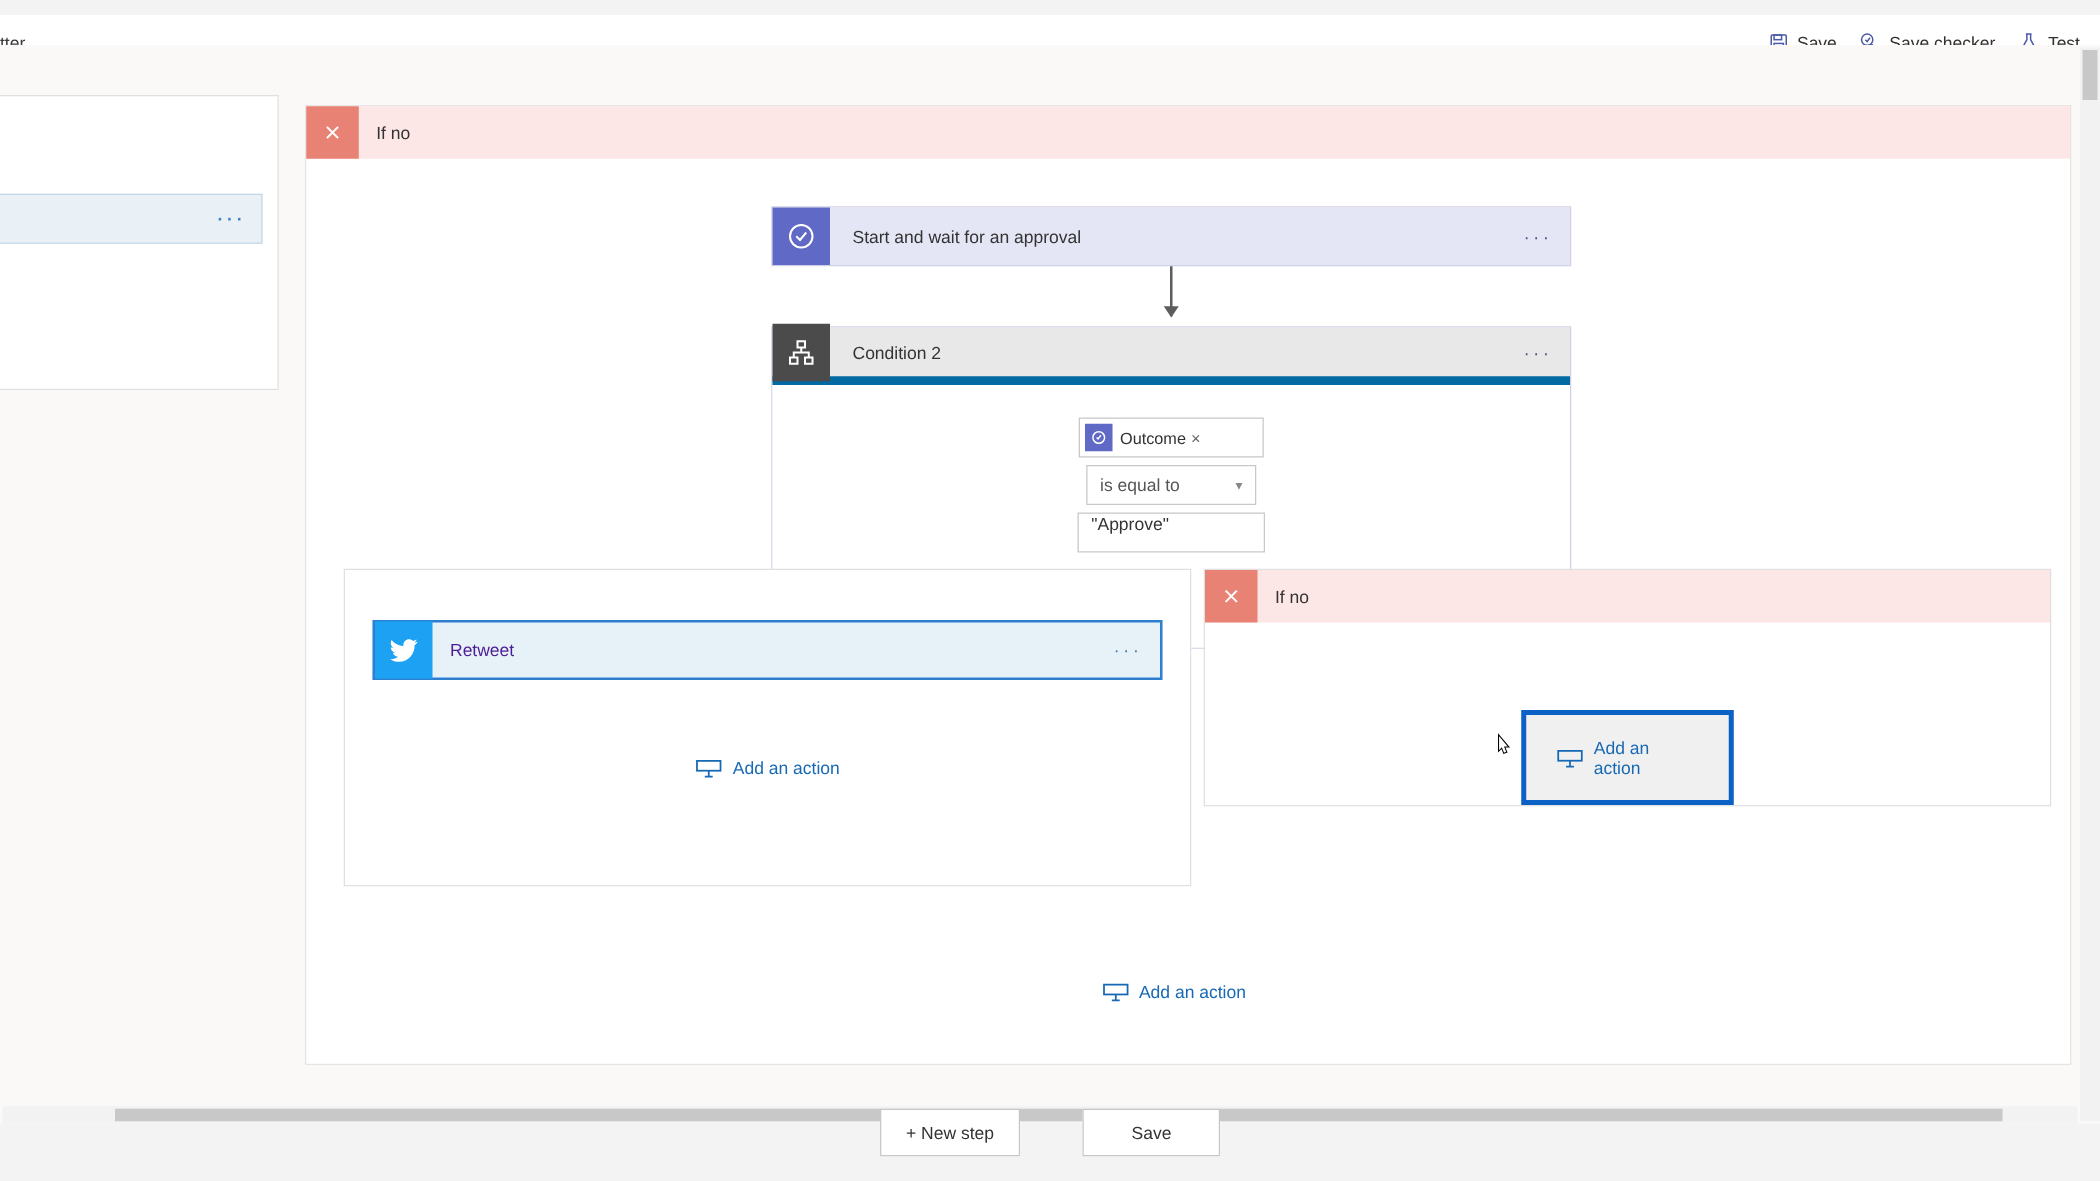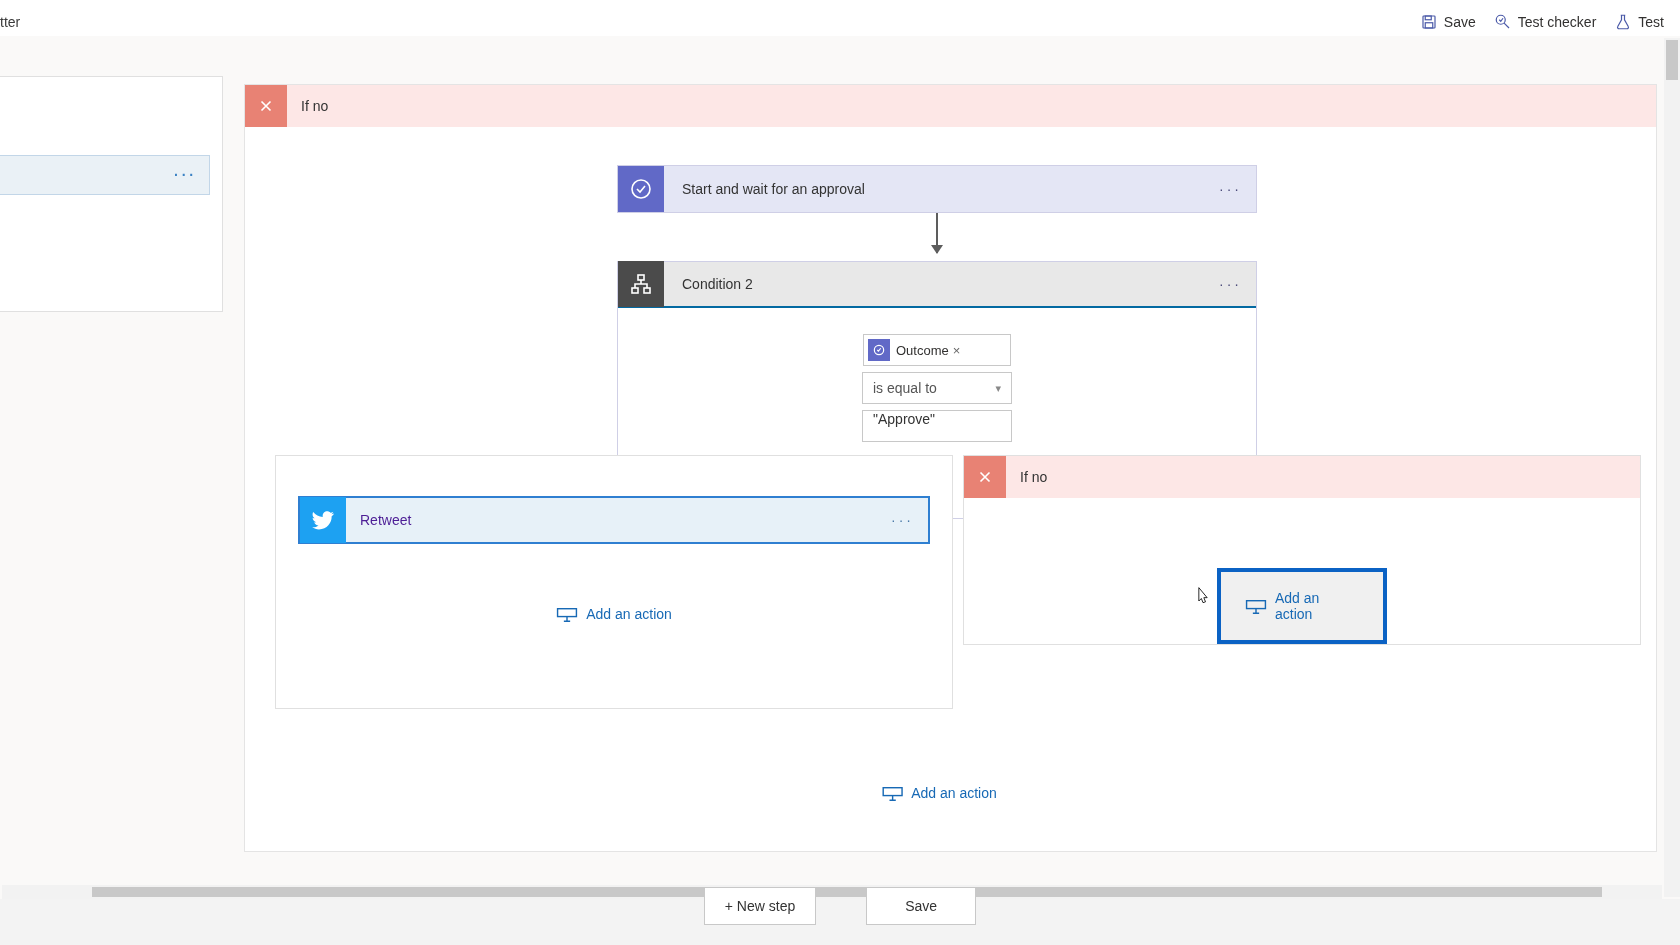--- a/index.html
+++ b/index.html
@@ -16,20 +16,21 @@
 
   
   .top-bar {
     height: 44px;
     background: #ffffff;
     display: flex;
     align-items: center;
     justify-content: space-between;
     padding: 0 16px 0 0;
     border-bottom: 1px solid #ececec;
+    margin-top: 12px;
   }
   .top-left { font-size: 14px; padding-left: 0; color: #3a3a3a; }
   .top-right { display: flex; gap: 18px; align-items: center; }
   .tb-btn { display: flex; align-items: center; gap: 6px; cursor: pointer; color: #323130; }
   .tb-icon { width: 18px; height: 18px; display: inline-block; }
 
   
   .canvas-outer {
     position: absolute;
     top: 36px;
@@ -121,36 +122,36 @@
     position:absolute;
     left: 691px; top: 128px; width:2px; height:40px; background:#5d5d5d;
   }
   .arrow-down::after{
     content:''; position:absolute; bottom:-1px; left:-5px;
     border-left:6px solid transparent; border-right:6px solid transparent; border-top:9px solid #5d5d5d;
   }
 
   
   .condition-card { left:372px; top:176px; }
-  .condition-card .card-header { background:#e8e8e8; border-bottom:2px solid #0369a1;}
+  .condition-card .card-header { background:#e8e8e8; border-bottom:7px solid #0369a1;}
   .condition-card .card-hicon { background:#4b4b4b; }
   .condition-body { padding: 26px 40px 20px; background:#ffffff; }
   .cond-row { display:flex; gap:6px; align-items:center; margin-bottom:18px;flex-direction:column;}
   .token-field {
     display:flex; align-items:center; border:1px solid #c8c8c8; height:32px; padding:0 4px; width:148px;
   }
   .token-chip {
     display:flex; align-items:center; height:24px; background:#fff; border:none;
     padding:0 6px 0 0; font-size:13px;
   }
   .token-chip-icon{width:22px;height:22px;background:#6169c7;margin-right:6px; display:flex;align-items:center;justify-content:center;}
   .token-chip-close{ margin-left:4px; color:#666; cursor:pointer;}
   .op-select{
     display:flex; align-items:center; justify-content:space-between;
-    border:1px solid #c8c8c8; height:32px; padding:0 10px; width:150px; color:#555;
+    border:1px solid #c8c8c8; height:32px; padding:0 10px; width:136px; color:#555;
   }
   .op-select .chev { font-size:11px; color:#888;}
   .val-input{ border:1px solid #c8c8c8; height:32px; width:150px; padding:0 10px; color:#333;}
   .add-btn{
     display:inline-flex; align-items:center; gap:8px; height:38px; border:1px solid #c8c8c8; padding:0 14px; color:#333; background:#fff;
   }
   .add-btn .chev{ font-size:11px; color:#666; margin-left:6px;}
 
   
   .sub-branch {
@@ -215,21 +216,21 @@
       <span>Save</span>
     </div>
     <div class="tb-btn">
       <span class="tb-icon">
         <svg viewBox="0 0 24 24" width="18" height="18" fill="none" stroke="#4b5aa8" stroke-width="1.6">
             <circle cx="9" cy="9" r="6"></circle>
             <path d="M7 9l2 2 3-4"></path>
             <path d="M13.5 13.5L20 20"></path>
           </svg>
       </span>
-      <span>Test checker</span>
+      <span>Save checker</span>
     </div>
     <div class="tb-btn">
       <span class="tb-icon">
         <svg viewBox="0 0 24 24" width="18" height="18" fill="none" stroke="#4b5aa8" stroke-width="1.6">
             <path d="M9 3h6M10 3v6l-5 9a2 2 0 0 0 2 3h10a2 2 0 0 0 2-3l-5-9V3"></path>
           </svg>
       </span>
       <span>Test</span>
     </div>
   </div>

